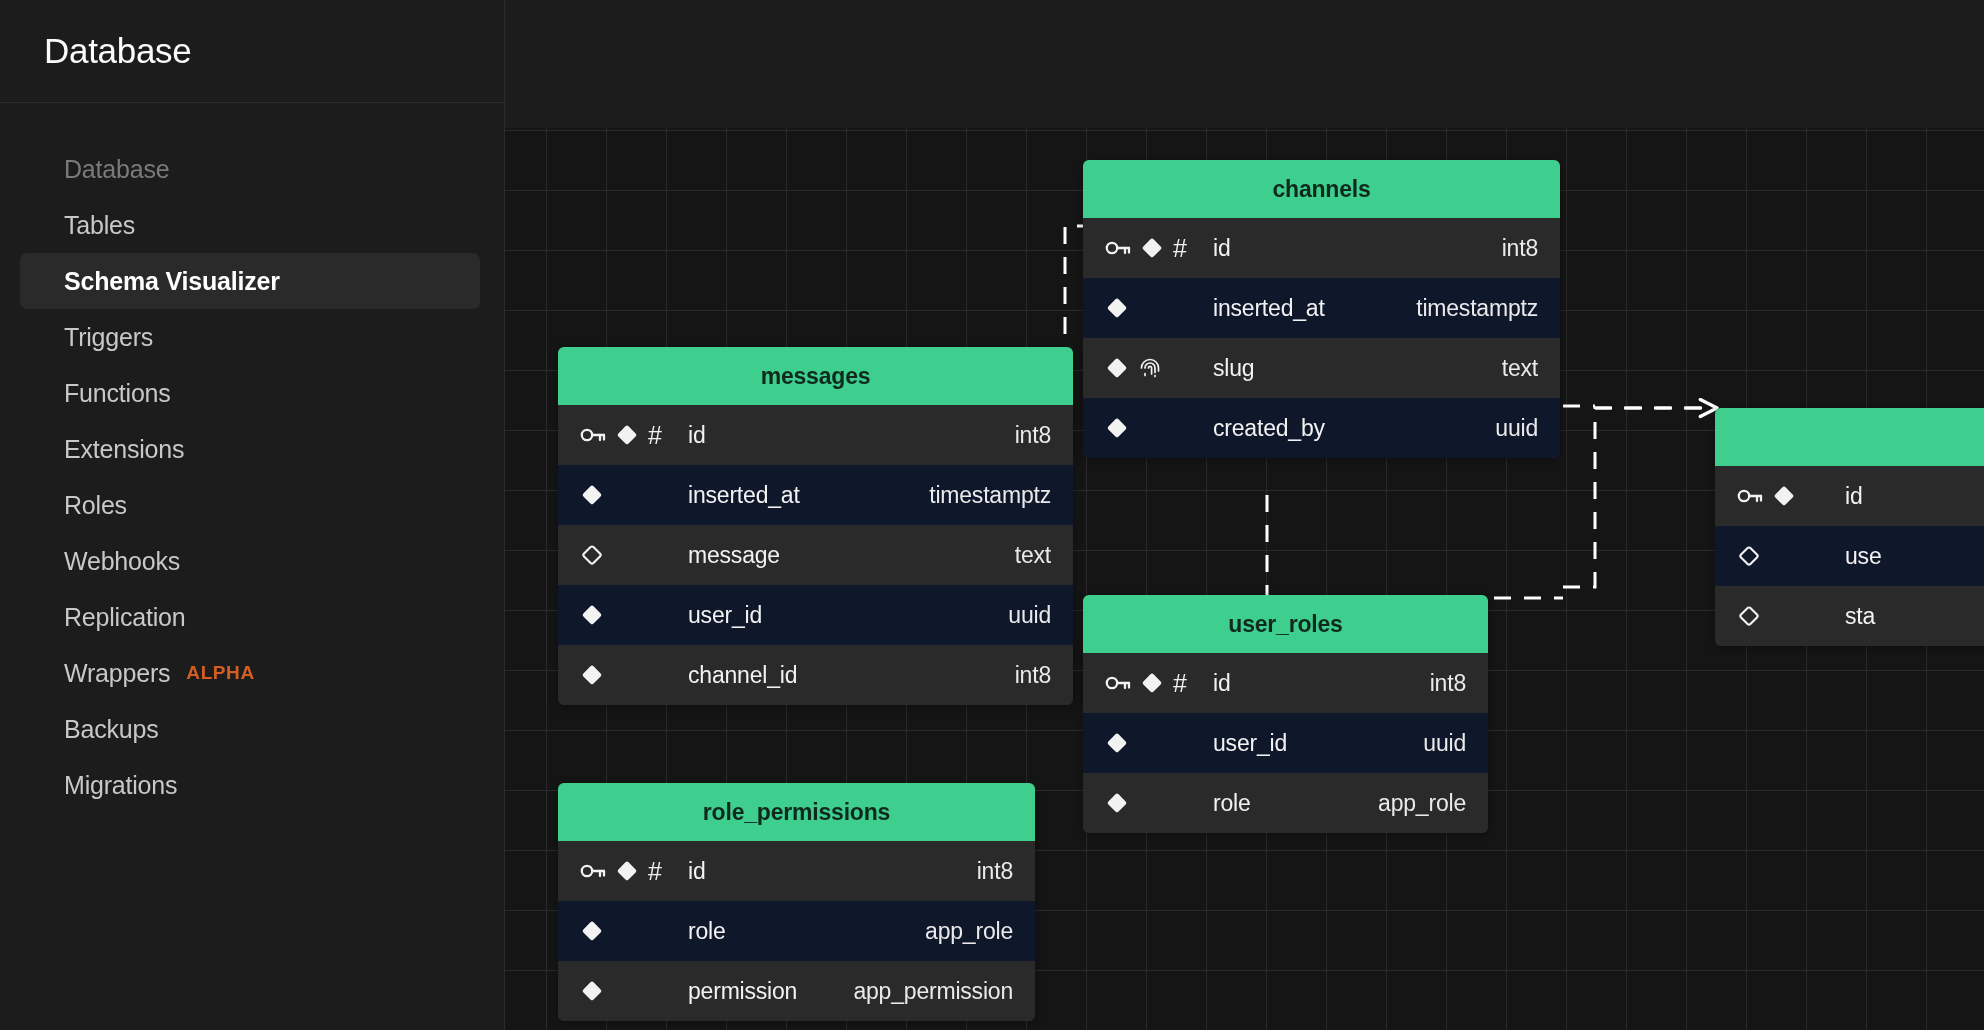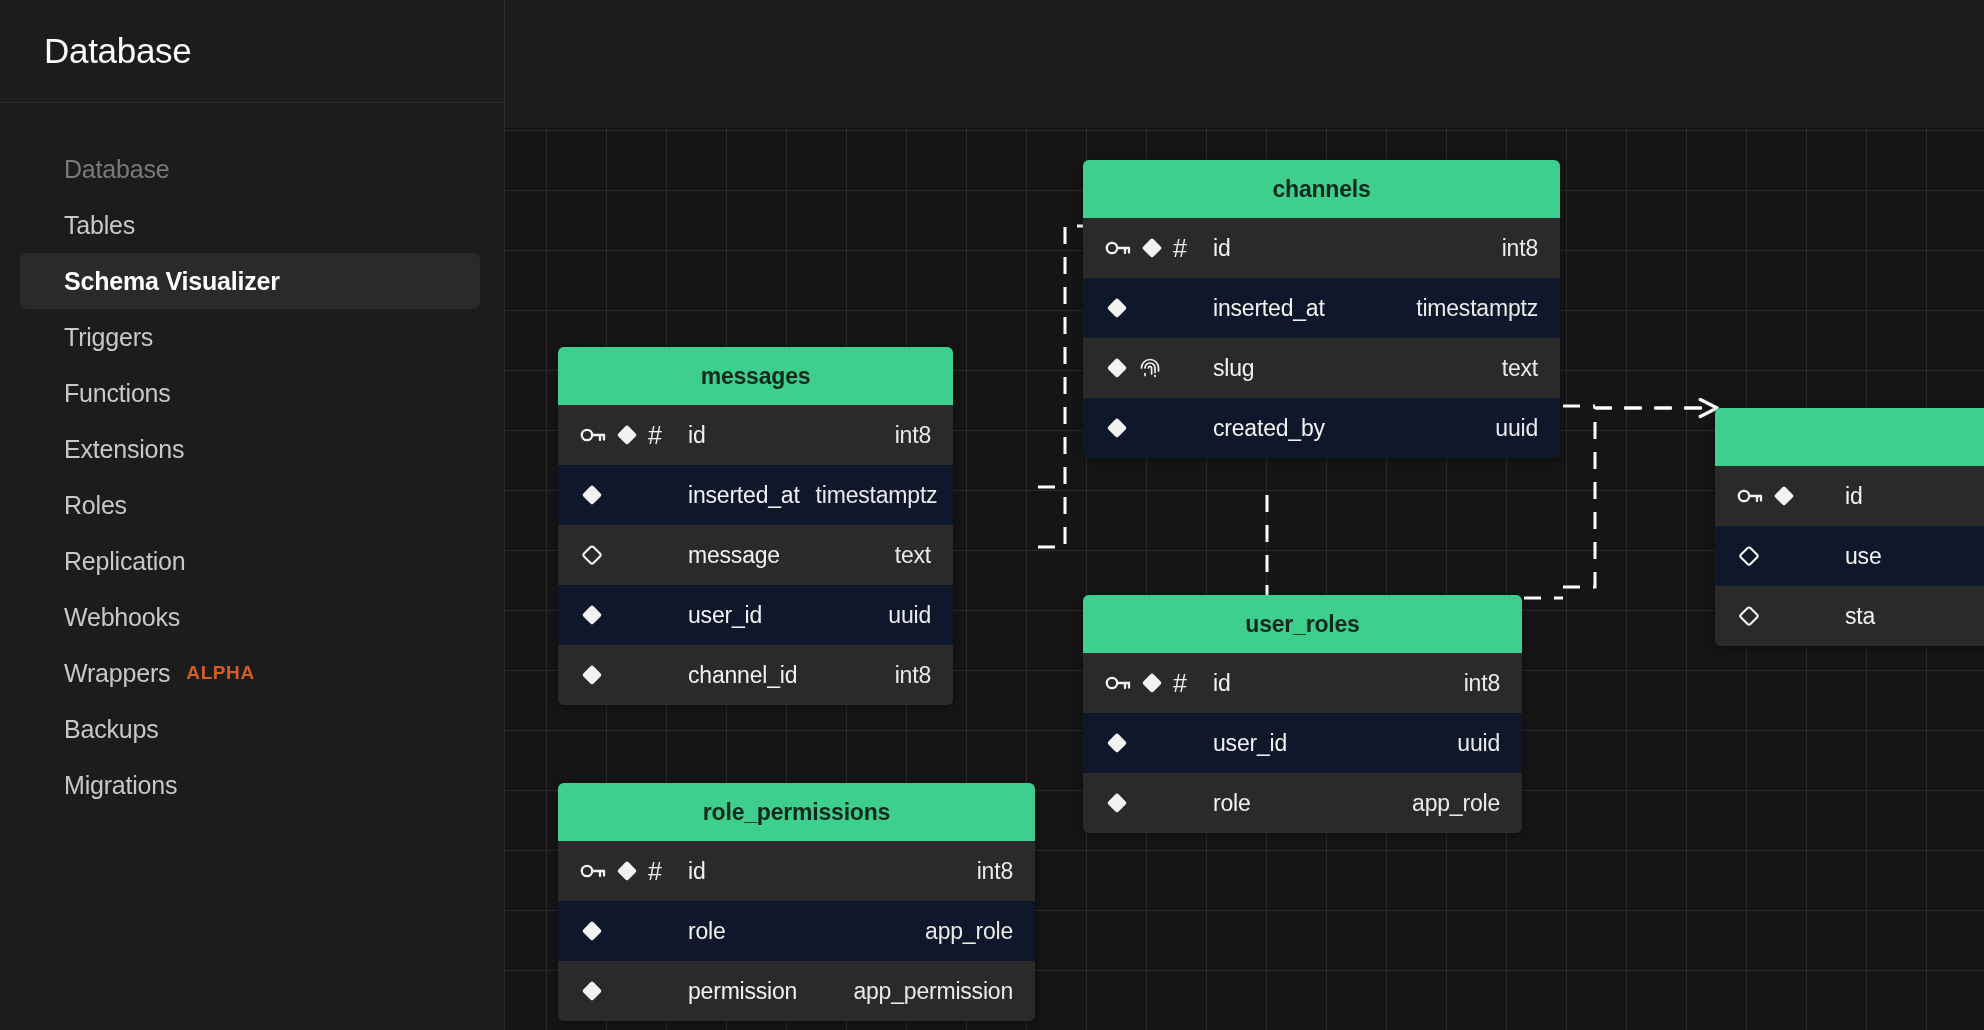--- a/index.html
+++ b/index.html
@@ -166,24 +166,24 @@
         <div class="nav-item">
           <span class="nav-label">Functions</span>
         </div>
         <div class="nav-item">
           <span class="nav-label">Extensions</span>
         </div>
         <div class="nav-item">
           <span class="nav-label">Roles</span>
         </div>
         <div class="nav-item">
+          <span class="nav-label">Webhooks</span>
+        </div>
+        <div class="nav-item">
           <span class="nav-label">Replication</span>
-        </div>
-        <div class="nav-item">
-          <span class="nav-label">Webhooks</span>
         </div>
         <div class="nav-item">
           <span class="nav-label">Wrappers</span>
           <span class="nav-badge">ALPHA</span>
         </div>
         <div class="nav-item">
           <span class="nav-label">Backups</span>
         </div>
         <div class="nav-item">
           <span class="nav-label">Migrations</span>
@@ -280,21 +280,21 @@
                 <span>
                   <svg width="24" height="24" viewBox="0 0 24 24" class="icon-svg">
                     <rect x="12" y="1.8" width="14.4" height="14.4" rx="2.2" fill="#f2f2f2" transform="rotate(45 12 1.8)"></rect>
                   </svg>
                 </span>
               </div>
               <div class="row-name">created_by</div>
               <div class="row-type">uuid</div>
             </div>
           </div>
-          <div class="node" style="left: 53px; top: 219px; width: 395px;">
+          <div class="node" style="left: 53px; top: 219px; width: 515px;">
             <div class="node-header">
               <div class="node-title">messages</div>
             </div>
             <div class="node-row">
               <div class="row-icons">
                 <span>
                   <svg width="26" height="20" viewBox="0 0 26 20" class="icon-svg">
                     <circle cx="7" cy="10" r="5.2" fill="none" stroke="#f2f2f2" stroke-width="2.3"></circle>
                     <path d="M12 10 H24" stroke="#f2f2f2" stroke-width="2.3" stroke-linecap="round"></path>
                     <path d="M20 10 V15" stroke="#f2f2f2" stroke-width="2.3" stroke-linecap="round"></path>
@@ -349,21 +349,21 @@
                 <span>
                   <svg width="24" height="24" viewBox="0 0 24 24" class="icon-svg">
                     <rect x="12" y="1.8" width="14.4" height="14.4" rx="2.2" fill="#f2f2f2" transform="rotate(45 12 1.8)"></rect>
                   </svg>
                 </span>
               </div>
               <div class="row-name">channel_id</div>
               <div class="row-type">int8</div>
             </div>
           </div>
-          <div class="node" style="left: 578px; top: 467px; width: 439px;">
+          <div class="node" style="left: 578px; top: 467px; width: 405px;">
             <div class="node-header">
               <div class="node-title">user_roles</div>
             </div>
             <div class="node-row">
               <div class="row-icons">
                 <span>
                   <svg width="26" height="20" viewBox="0 0 26 20" class="icon-svg">
                     <circle cx="7" cy="10" r="5.2" fill="none" stroke="#f2f2f2" stroke-width="2.3"></circle>
                     <path d="M12 10 H24" stroke="#f2f2f2" stroke-width="2.3" stroke-linecap="round"></path>
                     <path d="M20 10 V15" stroke="#f2f2f2" stroke-width="2.3" stroke-linecap="round"></path>

